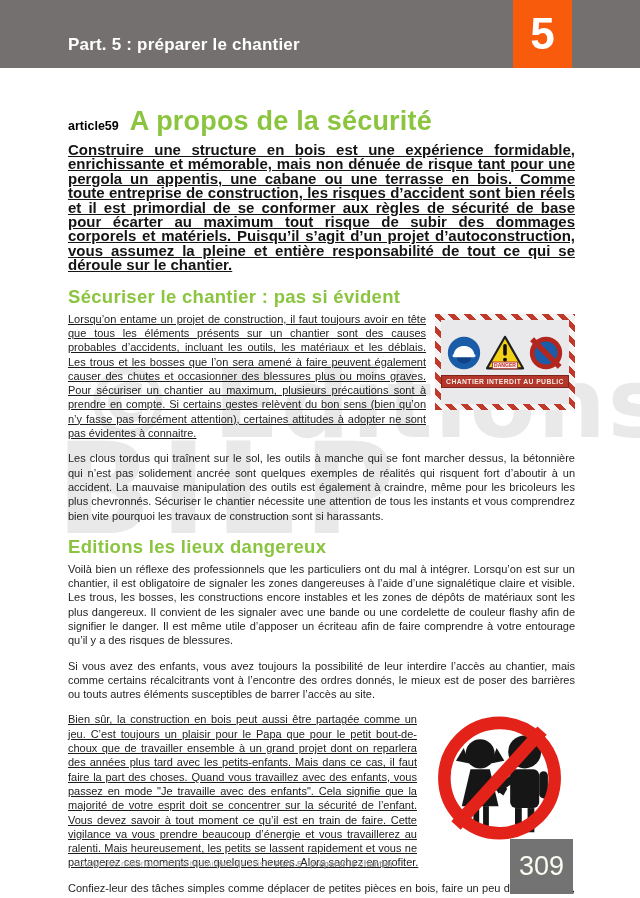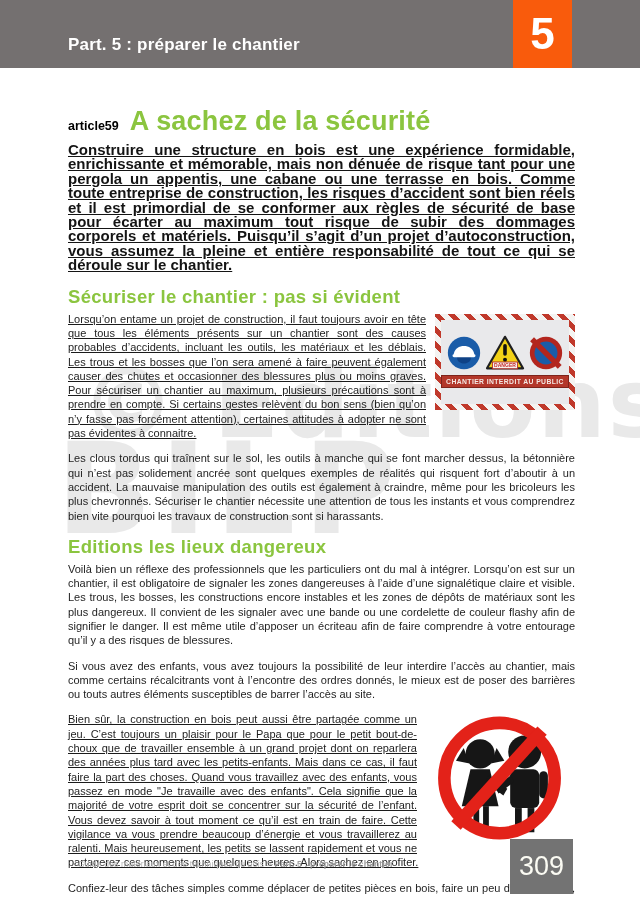--- a/index.html
+++ b/index.html
@@ -96,21 +96,21 @@
 
   <div class="watermark">
     <div class="wm-line1">© Editions</div>
     <div class="wm-line2">BILP</div>
   </div>
 
   <div class="content">
 
     <div class="article-title-row">
       <span class="article-label">article59</span>
-      <span class="page-title">A sachez de la sécurité</span>
+      <span class="page-title">A propos de la sécurité</span>
     </div>
 
     <p class="intro">Construire une structure en bois est une expérience formidable, enrichissante et mémorable, mais non dénuée de risque tant pour une pergola un appentis, une cabane ou une terrasse en bois. Comme toute entreprise de construction, les risques d’accident sont bien réels et il est primordial de se conformer aux règles de sécurité de base pour écarter au maximum tout risque de subir des dommages corporels et matériels. Puisqu’il s’agit d’un projet d’autoconstruction, vous assumez la pleine et entière responsabilité de tout ce qui se déroule sur le chantier.</p>
 
     <div class="section-heading">Sécuriser le chantier : pas si évident</div>
 
     <div class="para-block">
       <div class="figure-right sign-panel">
         <div class="sign-panel-inner">
           <div class="signs-row">

